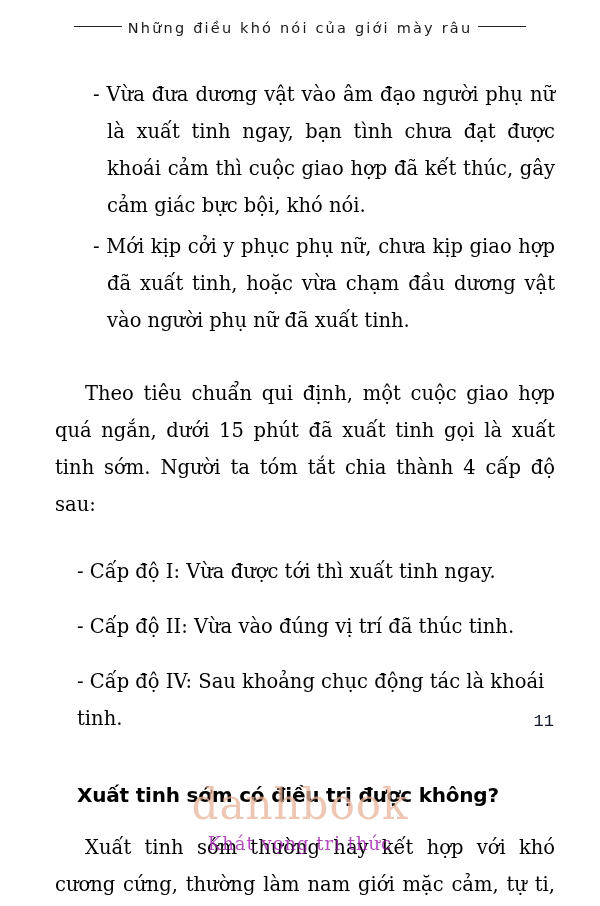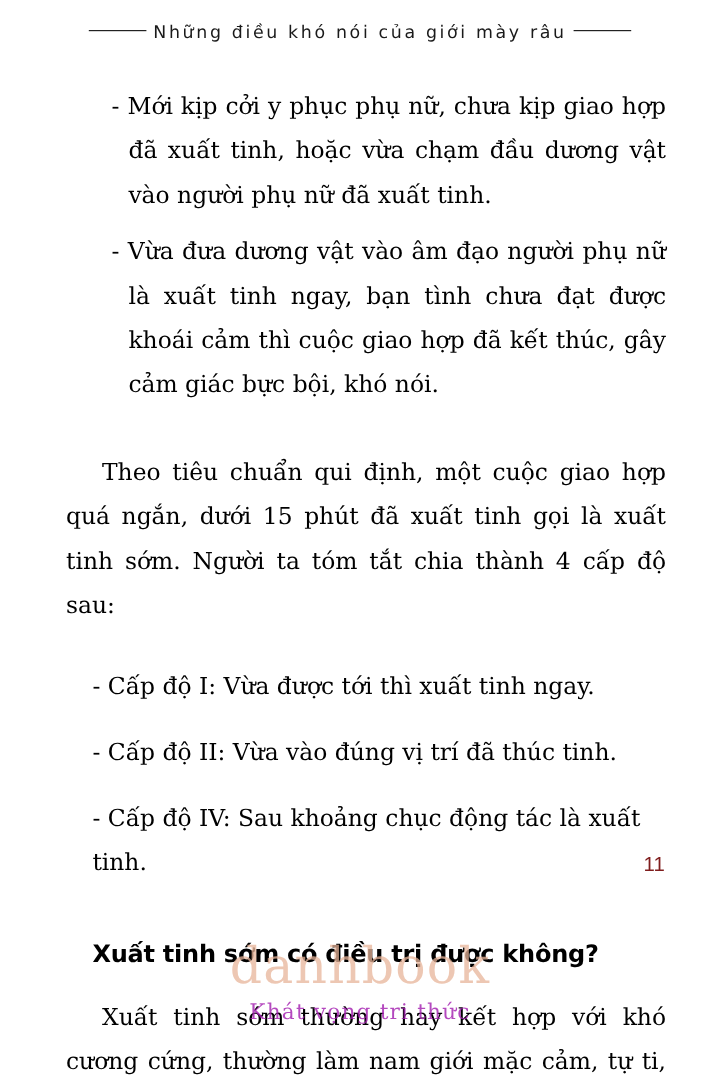--- a/index.html
+++ b/index.html
@@ -111,44 +111,44 @@
     color: #a21caf;
     opacity: 0.8;
     letter-spacing: 1px;
     margin-top: 4px;
   }
   
   .page-number {
     position: absolute;
     right: 46px;
     bottom: 26px;
-    font-family: Liberation Sans, sans-serif;
+    font-family: Liberation Mono, monospace;
     font-size: 17px;
-    color: #7f1d1d;
+    color: #0f172a;
   }
 </style>
 </head>
 <body>
 
 <div class="page">
 
   <div class="header">
     <span class="rule"></span><span>Những điều khó nói của giới mày râu</span><span class="rule"></span>
   </div>
 
   <div class="content">
 
+    <p class="dash-block second">- Vừa đưa dương vật vào âm đạo người phụ nữ là xuất tinh ngay, bạn tình chưa đạt được khoái cảm thì cuộc giao hợp đã kết thúc, gây cảm giác bực bội, khó nói.</p>
     <p class="dash-block first">- Mới kịp cởi y phục phụ nữ, chưa kịp giao hợp đã xuất tinh, hoặc vừa chạm đầu dương vật vào người phụ nữ đã xuất tinh.</p>
-    <p class="dash-block second">- Vừa đưa dương vật vào âm đạo người phụ nữ là xuất tinh ngay, bạn tình chưa đạt được khoái cảm thì cuộc giao hợp đã kết thúc, gây cảm giác bực bội, khó nói.</p>
 
     <p class="para">Theo tiêu chuẩn qui định, một cuộc giao hợp quá ngắn, dưới 15 phút đã xuất tinh gọi là xuất tinh sớm. Người ta tóm tắt chia thành 4 cấp độ sau:</p>
 
     <p class="level first-level">- Cấp độ I: Vừa được tới thì xuất tinh ngay.</p>
     <p class="level">- Cấp độ II: Vừa vào đúng vị trí đã thúc tinh.</p>
-    <p class="level">- Cấp độ IV: Sau khoảng chục động tác là xuất tinh.</p>
+    <p class="level">- Cấp độ IV: Sau khoảng chục động tác là khoái tinh.</p>
 
     <h2 class="section">Xuất tinh sớm có điều trị được không?</h2>
 
     <p class="body-para">Xuất tinh sớm thường hay kết hợp với khó cương cứng, thường làm nam giới mặc cảm, tự ti, bắt đầu sợ quan hệ tình dục và không dám thảo luận với bạn tình của mình và bạn bè. Rất ít khi người đàn ông tự nhận mình yếu “chuyện đó”, bởi vì họ quan niệm phải mạnh mẽ trong “chuyện đó” mới thật sự là bản lãnh của đàn ông. Nếu điều trị bằng thuốc nam khoa</p>
 
   </div>
 
   <div class="watermark">
     <div class="wm-main">danhbook</div>
     <div class="wm-sub">Khát vọng tri thức</div>

